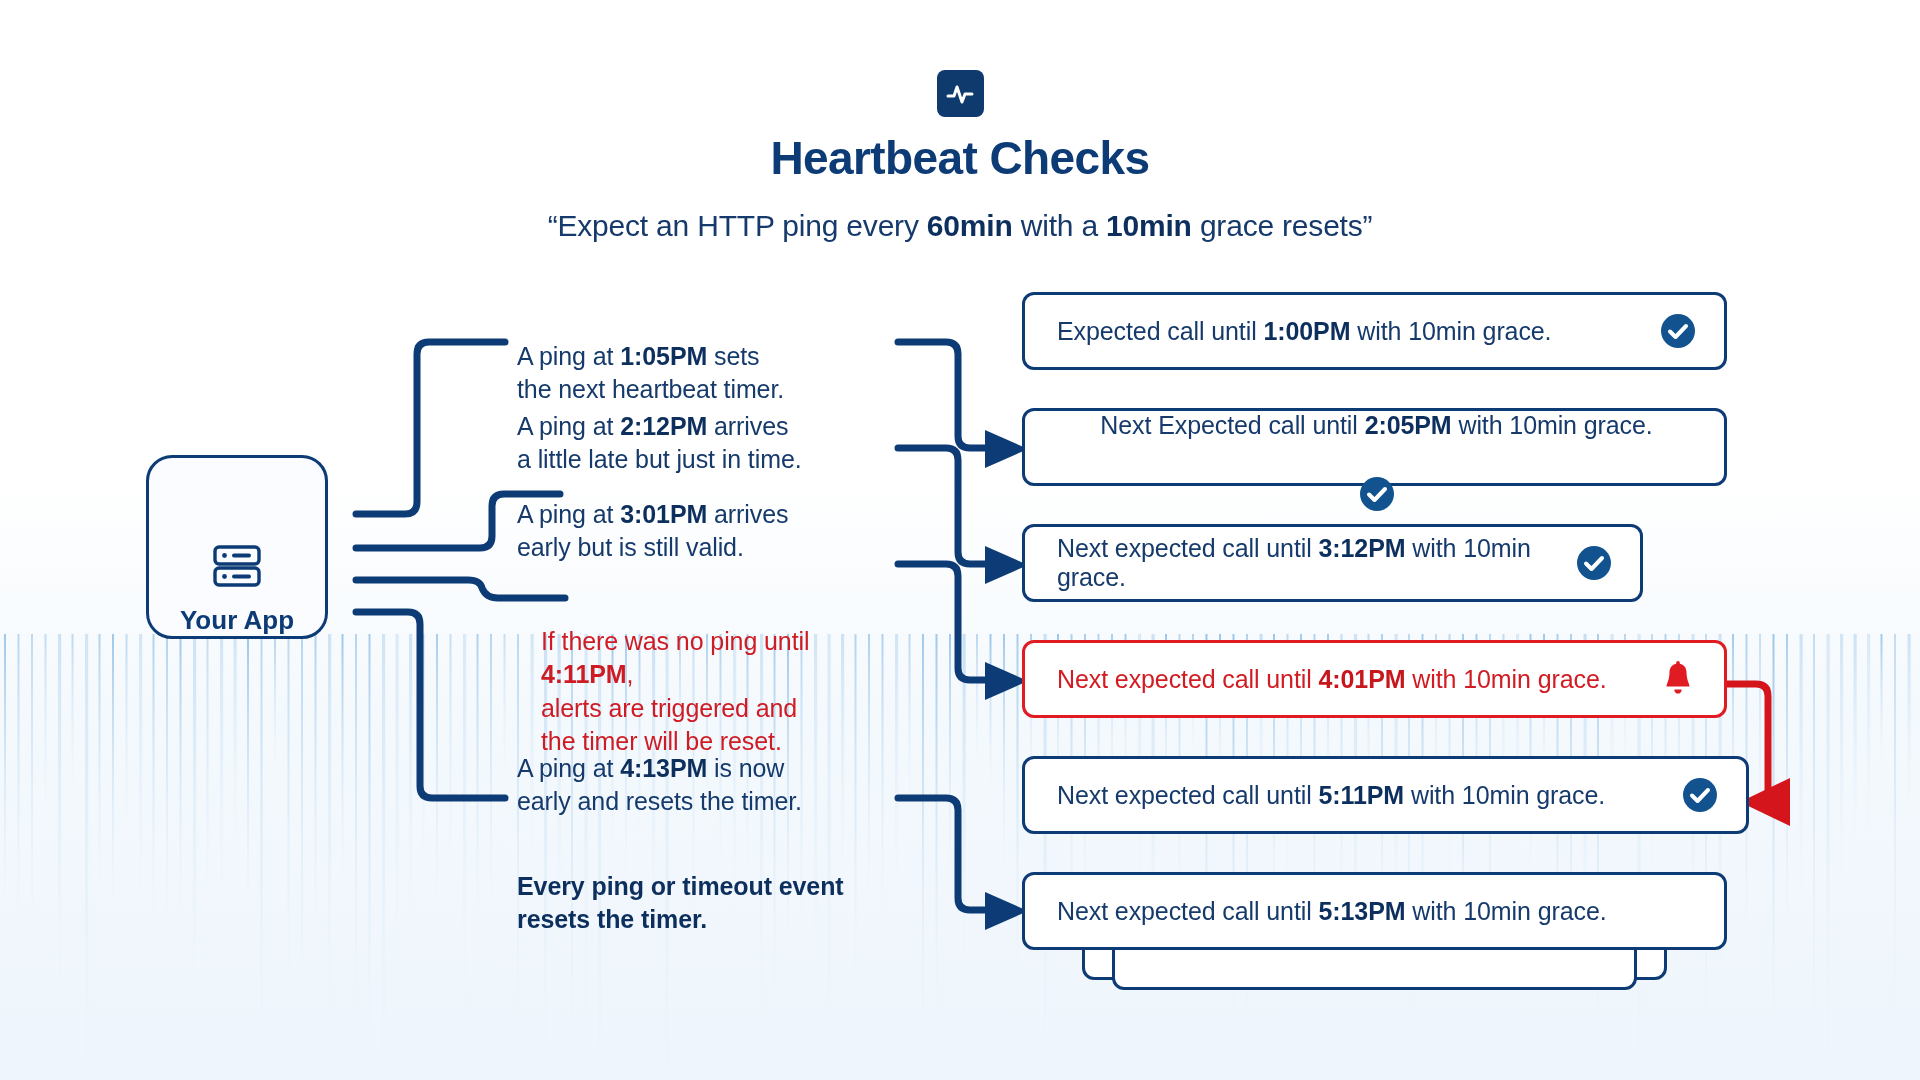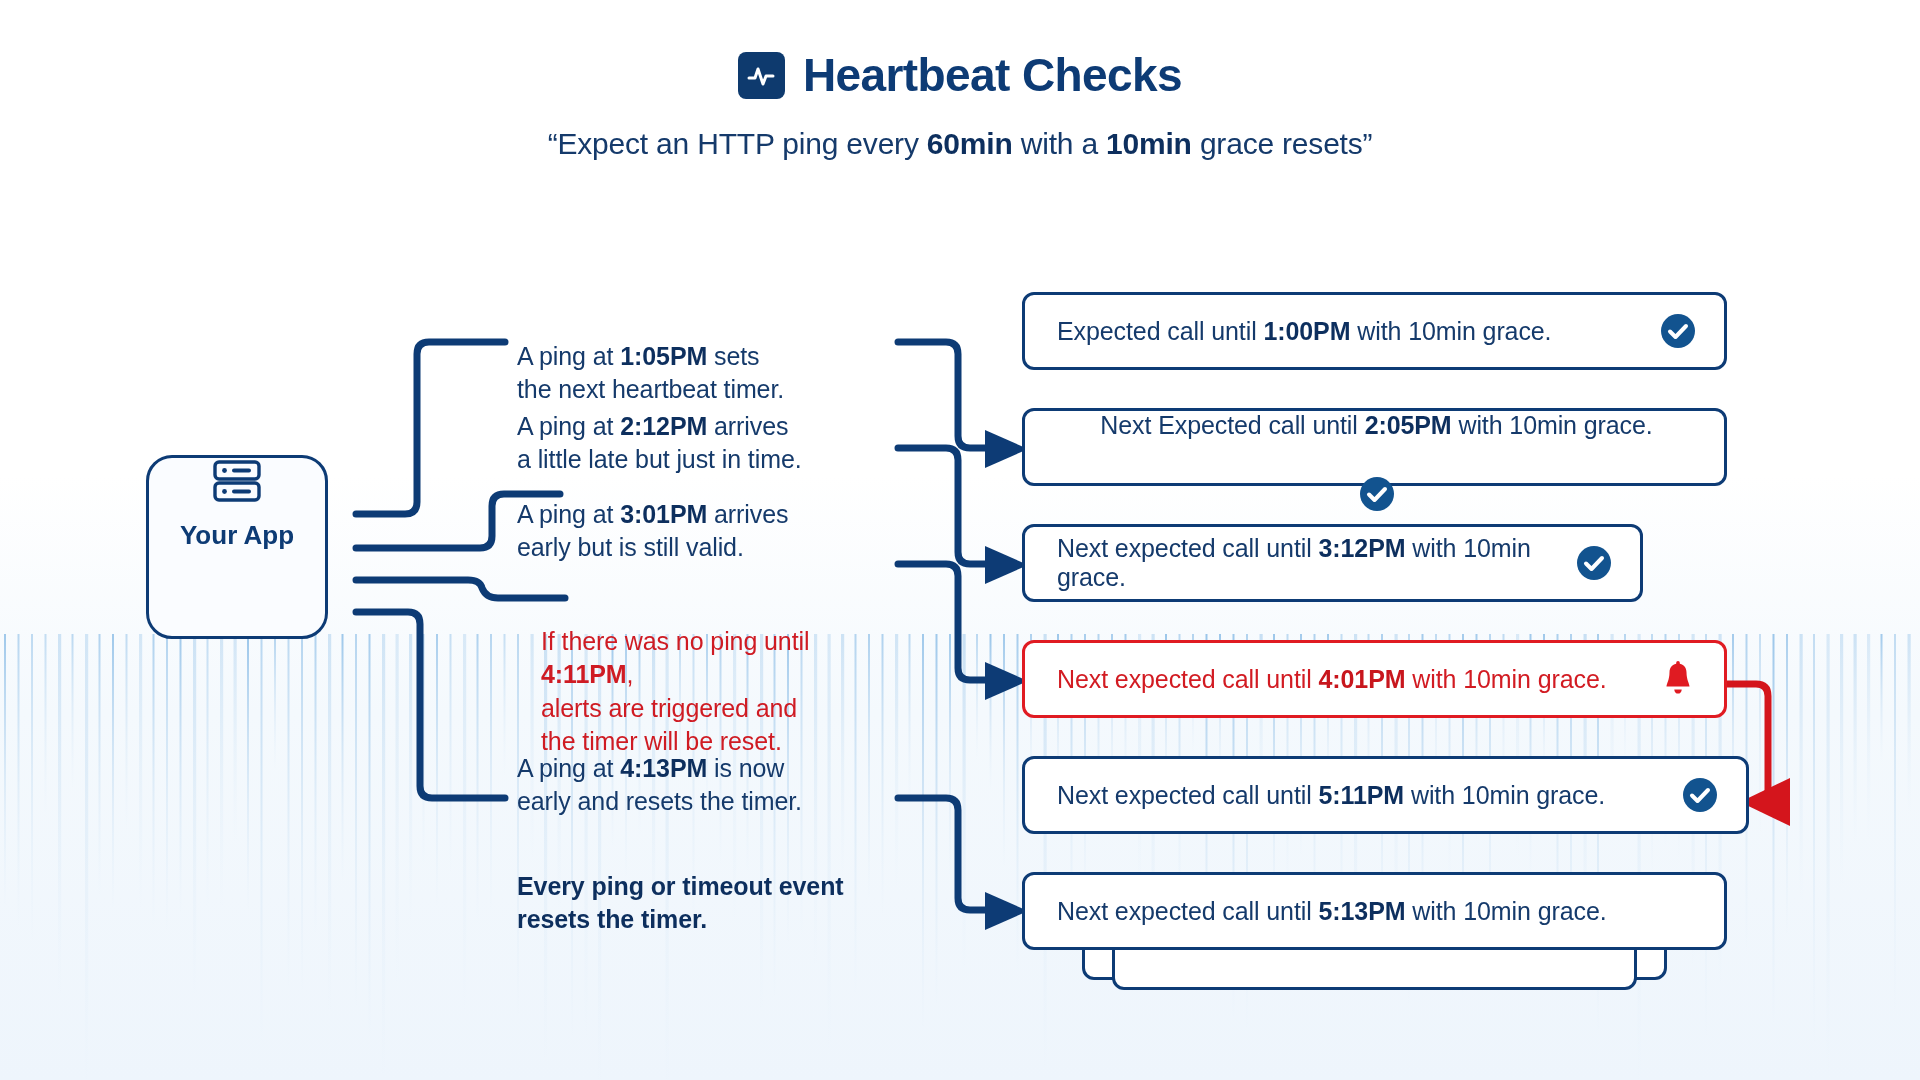--- a/index.html
+++ b/index.html
@@ -36,23 +36,25 @@
   #header {
     position: absolute;
     left: 0;
     top: 0;
     width: 1920px;
     z-index: 5;
     text-align: center;
   }
   #title-row {
     display: flex;
+    align-items: center;
     justify-content: center;
     gap: 18px;
-    padding-top: 52px;
+    padding-top: 70px;
+    flex-direction: column;
   }
   #pulse-icon {
     width: 47px;
     height: 47px;
     border-radius: 8px;
     background: #0e3a6e;
     display: flex;
     align-items: center;
     justify-content: center;
     flex: 0 0 auto;
@@ -79,21 +81,21 @@
     top: 455px;
     width: 182px;
     height: 184px;
     border: 3.5px solid #0d3b75;
     border-radius: 26px;
     background: #fafcff;
     z-index: 6;
     display: flex;
     flex-direction: column;
     align-items: center;
-    justify-content: flex-start;
+    justify-content: flex-end;
     gap: 12px;
     box-sizing: border-box;
   }
   #app-label {
     font-size: 26px;
     font-weight: bold;
     color: #0d3b75;
   }
 
   

